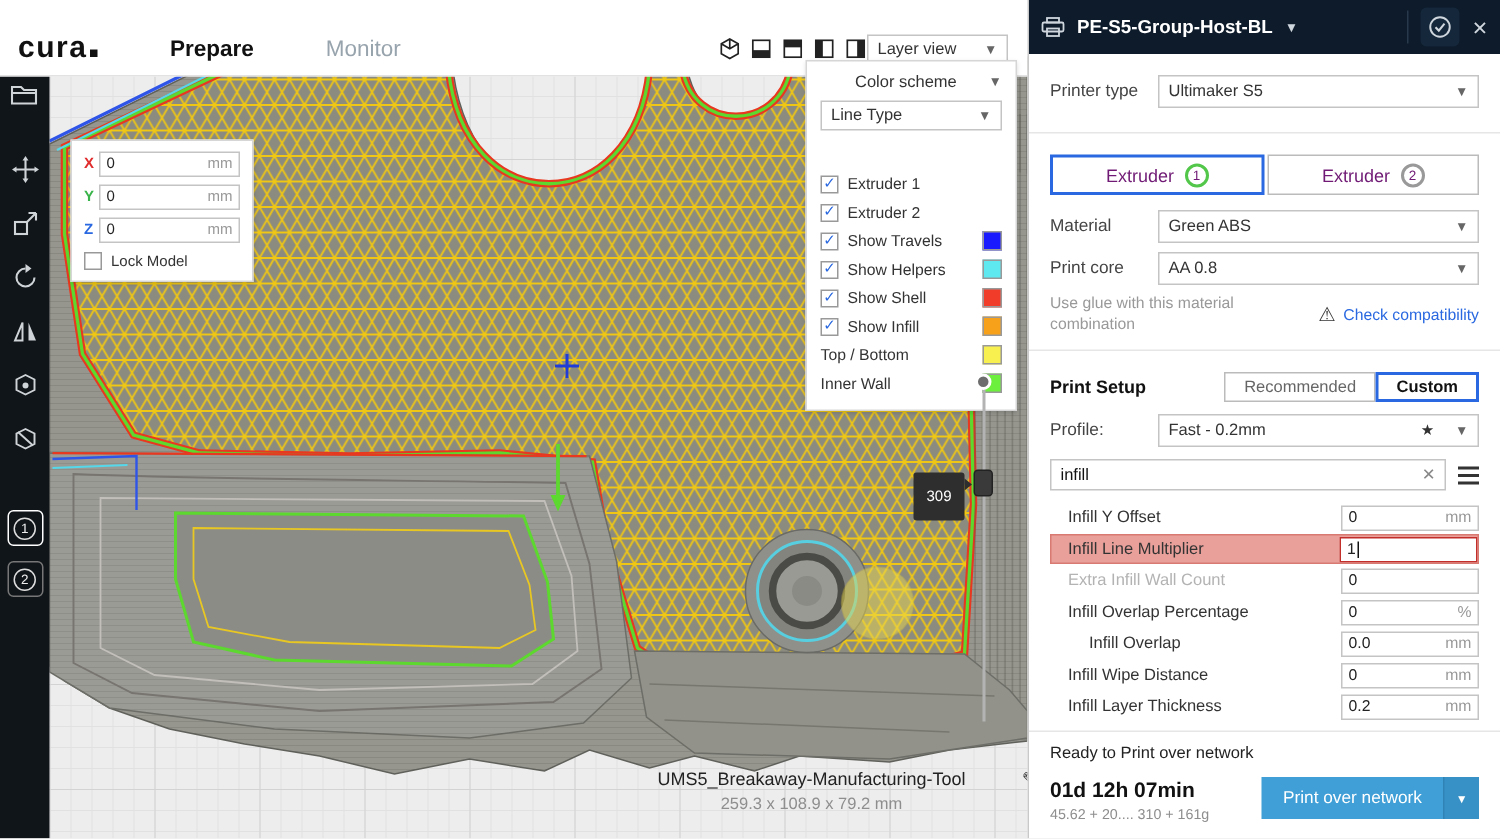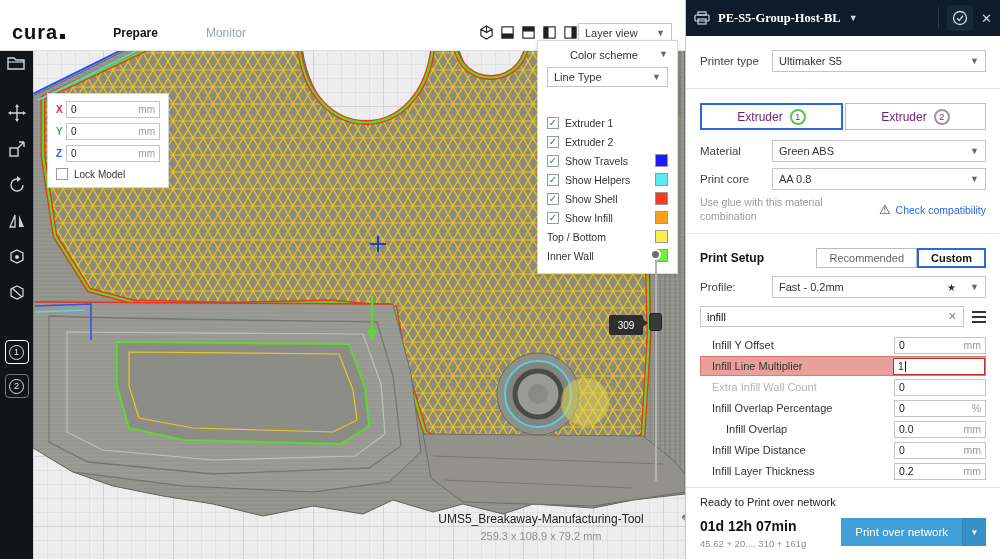--- a/index.html
+++ b/index.html
@@ -4,21 +4,21 @@
 <style>
   * { margin:0; padding:0; box-sizing:border-box; }
   html,body { width:1000px; height:559px; overflow:hidden; }
   body { font-family:"Liberation Sans", sans-serif; font-size:12px; color:#222; background:#ededed; }
   .stage { position:relative; width:1000px; height:559px; overflow:hidden; background:#fff; }
 
   
   .topbar { position:absolute; left:0; top:15px; width:685px; height:36px; background:#fff; border-bottom:1px solid #e2e2e2; display:flex; align-items:center; z-index:30; }
   .logo { font-size:20px; font-weight:bold; letter-spacing:1px; color:#111; margin-left:12px; }
   .logo .sq { display:inline-block; width:5px; height:5px; background:#111; margin-left:2px; }
-  .tab { font-size:12px; margin-left:48px; cursor:default; }
+  .tab { font-size:15px; margin-left:48px; cursor:default; }
   .tab.active { font-weight:bold; color:#111; }
   .tab.inactive { color:#98a4ad; }
   .viewicons { position:absolute; left:478px; top:9px; display:flex; gap:4px; }
   .vicon { width:17px; height:17px; display:flex; align-items:center; justify-content:center; }
   .dropdown { border:1px solid #c4c4c4; background:#fff; height:20px; display:flex; align-items:center; padding:0 6px; font-size:11px; color:#333; }
   .dropdown .chev { margin-left:auto; color:#666; font-size:9px; padding-left:6px; }
   .viewmode-dd { position:absolute; left:578px; top:8px; width:94px; }
 
   
   .sidebar { position:absolute; left:0; top:36px; width:33px; height:523px; background:#10151a; z-index:25; display:flex; flex-direction:column; align-items:center; }
@@ -57,33 +57,33 @@
   .lp-dd { margin-bottom:26px; }
   .lrow { display:flex; align-items:center; height:19px; font-size:10.5px; color:#333; }
   .lrow .lbl { margin-left:6px; }
   .lrow .swatch { margin-left:auto; width:13px; height:13px; border:1px solid #999; }
   .lrow.legend { padding-left:0; }
 
   
   .slider-track { position:absolute; left:655px; top:253px; width:2px; height:228px; background:#b3b3b3; z-index:40; }
   .slider-nub { position:absolute; left:650px; top:249px; width:11px; height:11px; border-radius:50%; background:#6d6d6d; border:2px solid #fff; z-index:41; }
   .slider-handle { position:absolute; left:649px; top:313px; width:13px; height:18px; border-radius:3px; background:#3a3a3a; border:1px solid #222; z-index:41; }
-  .slider-badge { position:absolute; left:609px; top:315px; width:34px; height:20px; background:#2e2e2e; color:#fff; font-size:10px; display:flex; align-items:center; justify-content:center; border-radius:2px; z-index:42; }
+  .slider-badge { position:absolute; left:609px; top:315px; width:34px; height:32px; background:#2e2e2e; color:#fff; font-size:10px; display:flex; align-items:center; justify-content:center; border-radius:2px; z-index:42; }
   .slider-badge::after { content:""; position:absolute; right:-5px; top:4px; border-left:5px solid #2e2e2e; border-top:4px solid transparent; border-bottom:4px solid transparent; }
 
   
   .modelinfo { position:absolute; left:408px; top:512px; width:266px; text-align:center; z-index:40; }
   .modelinfo .mname { font-size:12px; color:#222; }
   .modelinfo .mdims { font-size:11px; color:#8e8e8e; margin-top:4px; }
   .modelinfo .pencil { position:absolute; right:-18px; top:0; font-size:13px; color:#333; cursor:pointer; }
 
   
   .rpanel { position:absolute; left:685px; top:0; width:315px; height:559px; background:#fff; border-left:1px solid #c9c9c9; z-index:50; display:flex; flex-direction:column; }
   .rp-header { height:36px; background:#0d1b2a; display:flex; align-items:center; padding:0 8px; flex:0 0 auto; }
-  .rp-header .pname { color:#fff; font-size:12.5px; font-weight:bold; margin-left:8px;font-family:Liberation Serif, serif; }
+  .rp-header .pname { color:#fff; font-size:12.5px; font-weight:bold; margin-left:8px; }
   .rp-header .chev { color:#cfd6dd; font-size:9px; margin-left:8px; }
   .rp-header .spacer { flex:1; }
   .rp-header .vdiv { width:1px; height:22px; background:#28394c; margin:0 8px; }
   .hdr-btn { width:26px; height:26px; border-radius:4px; background:#15273a; display:flex; align-items:center; justify-content:center; }
   .hdr-x { color:#cfd6dd; font-size:13px; margin-left:8px; cursor:pointer; }
 
   .rp-body { flex:1; overflow:hidden; }
   .sec { padding:8px 14px; }
   .hr { height:1px; background:#e6e6e6; margin:2px 0; }
   .lblrow { display:flex; align-items:center; margin:6px 0; }

